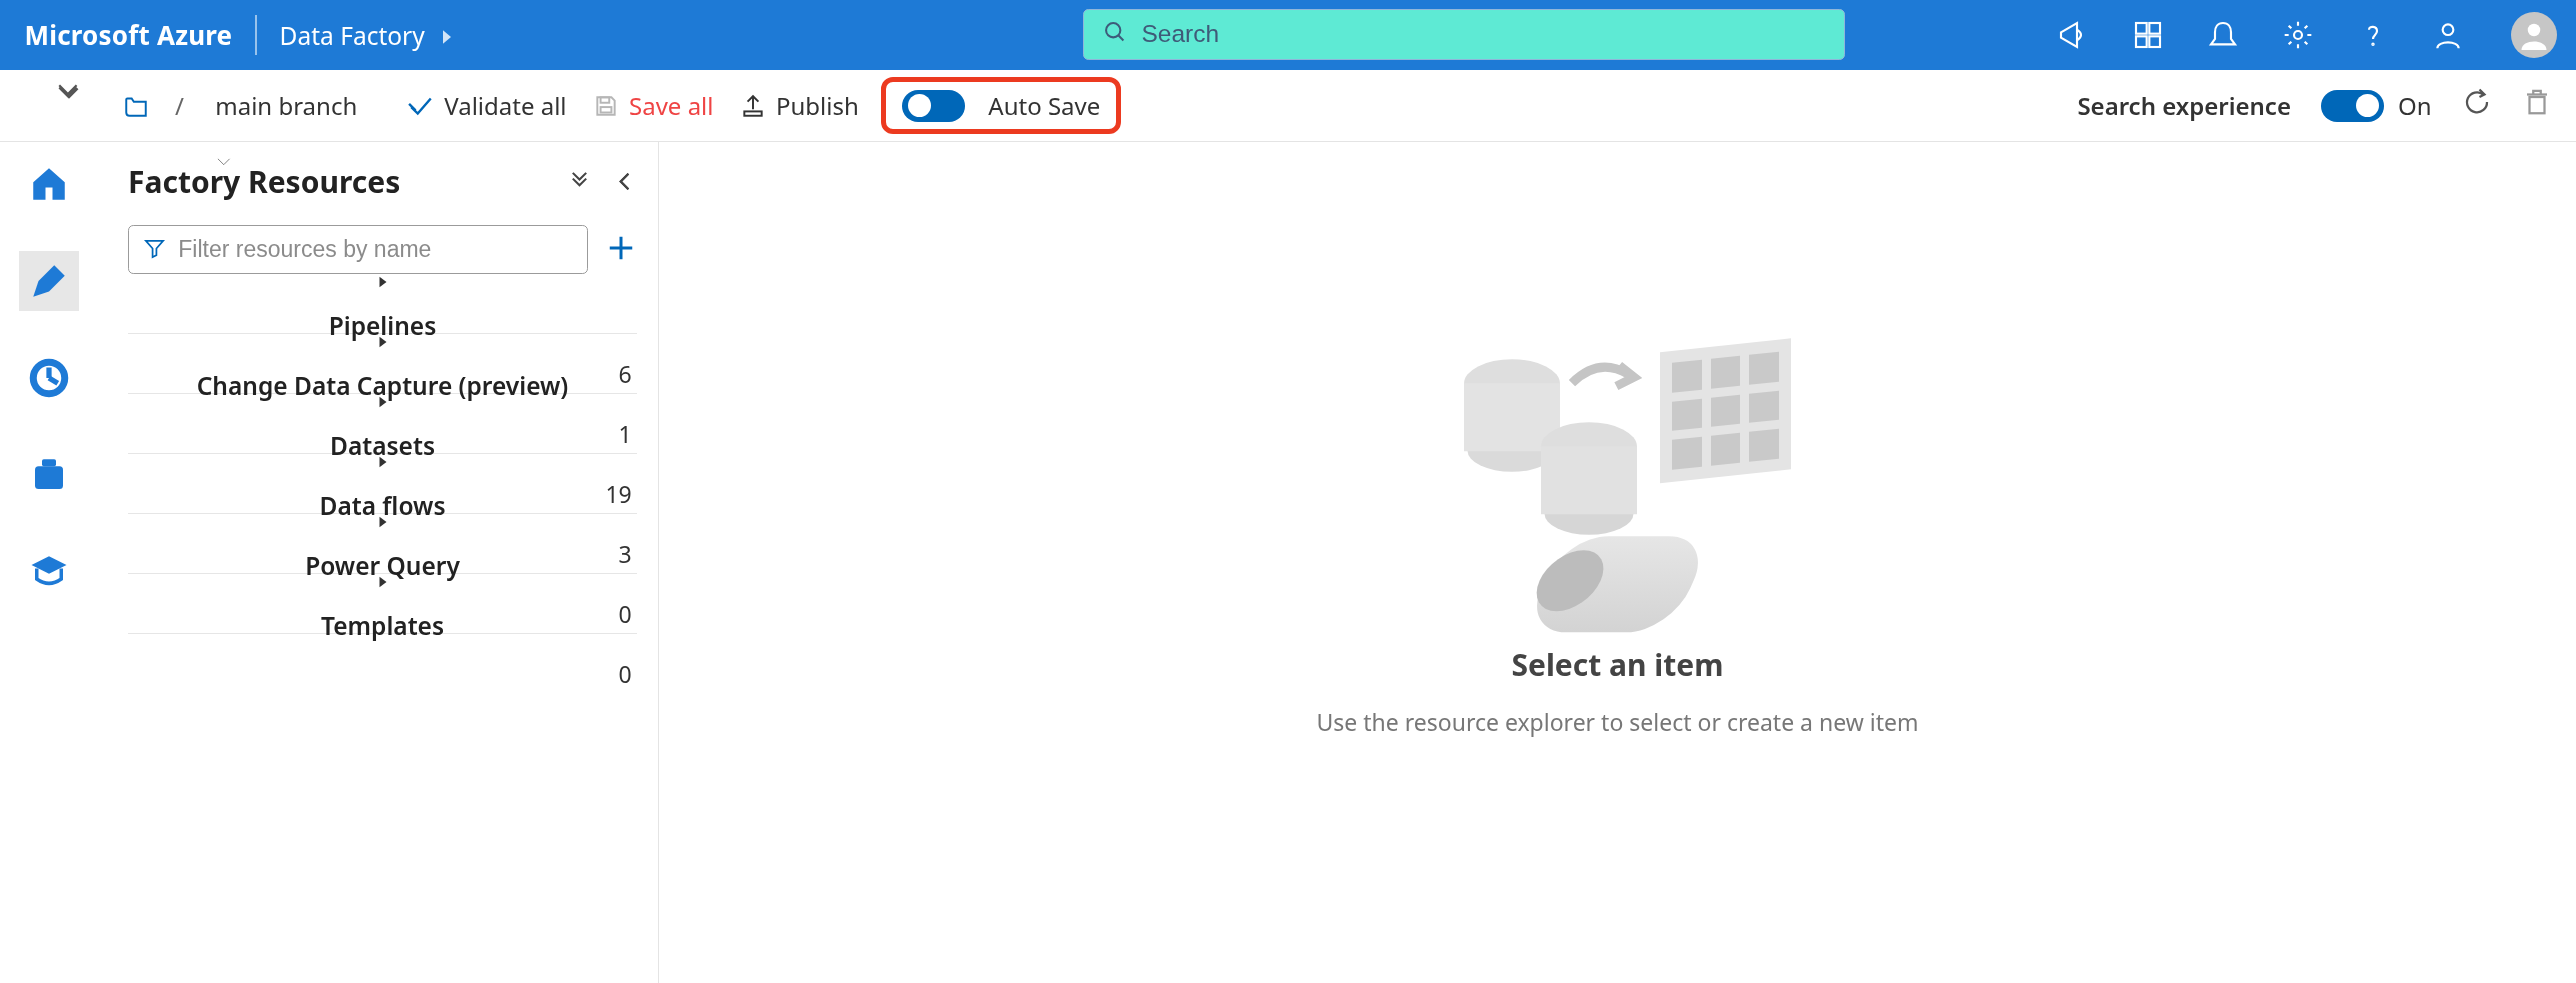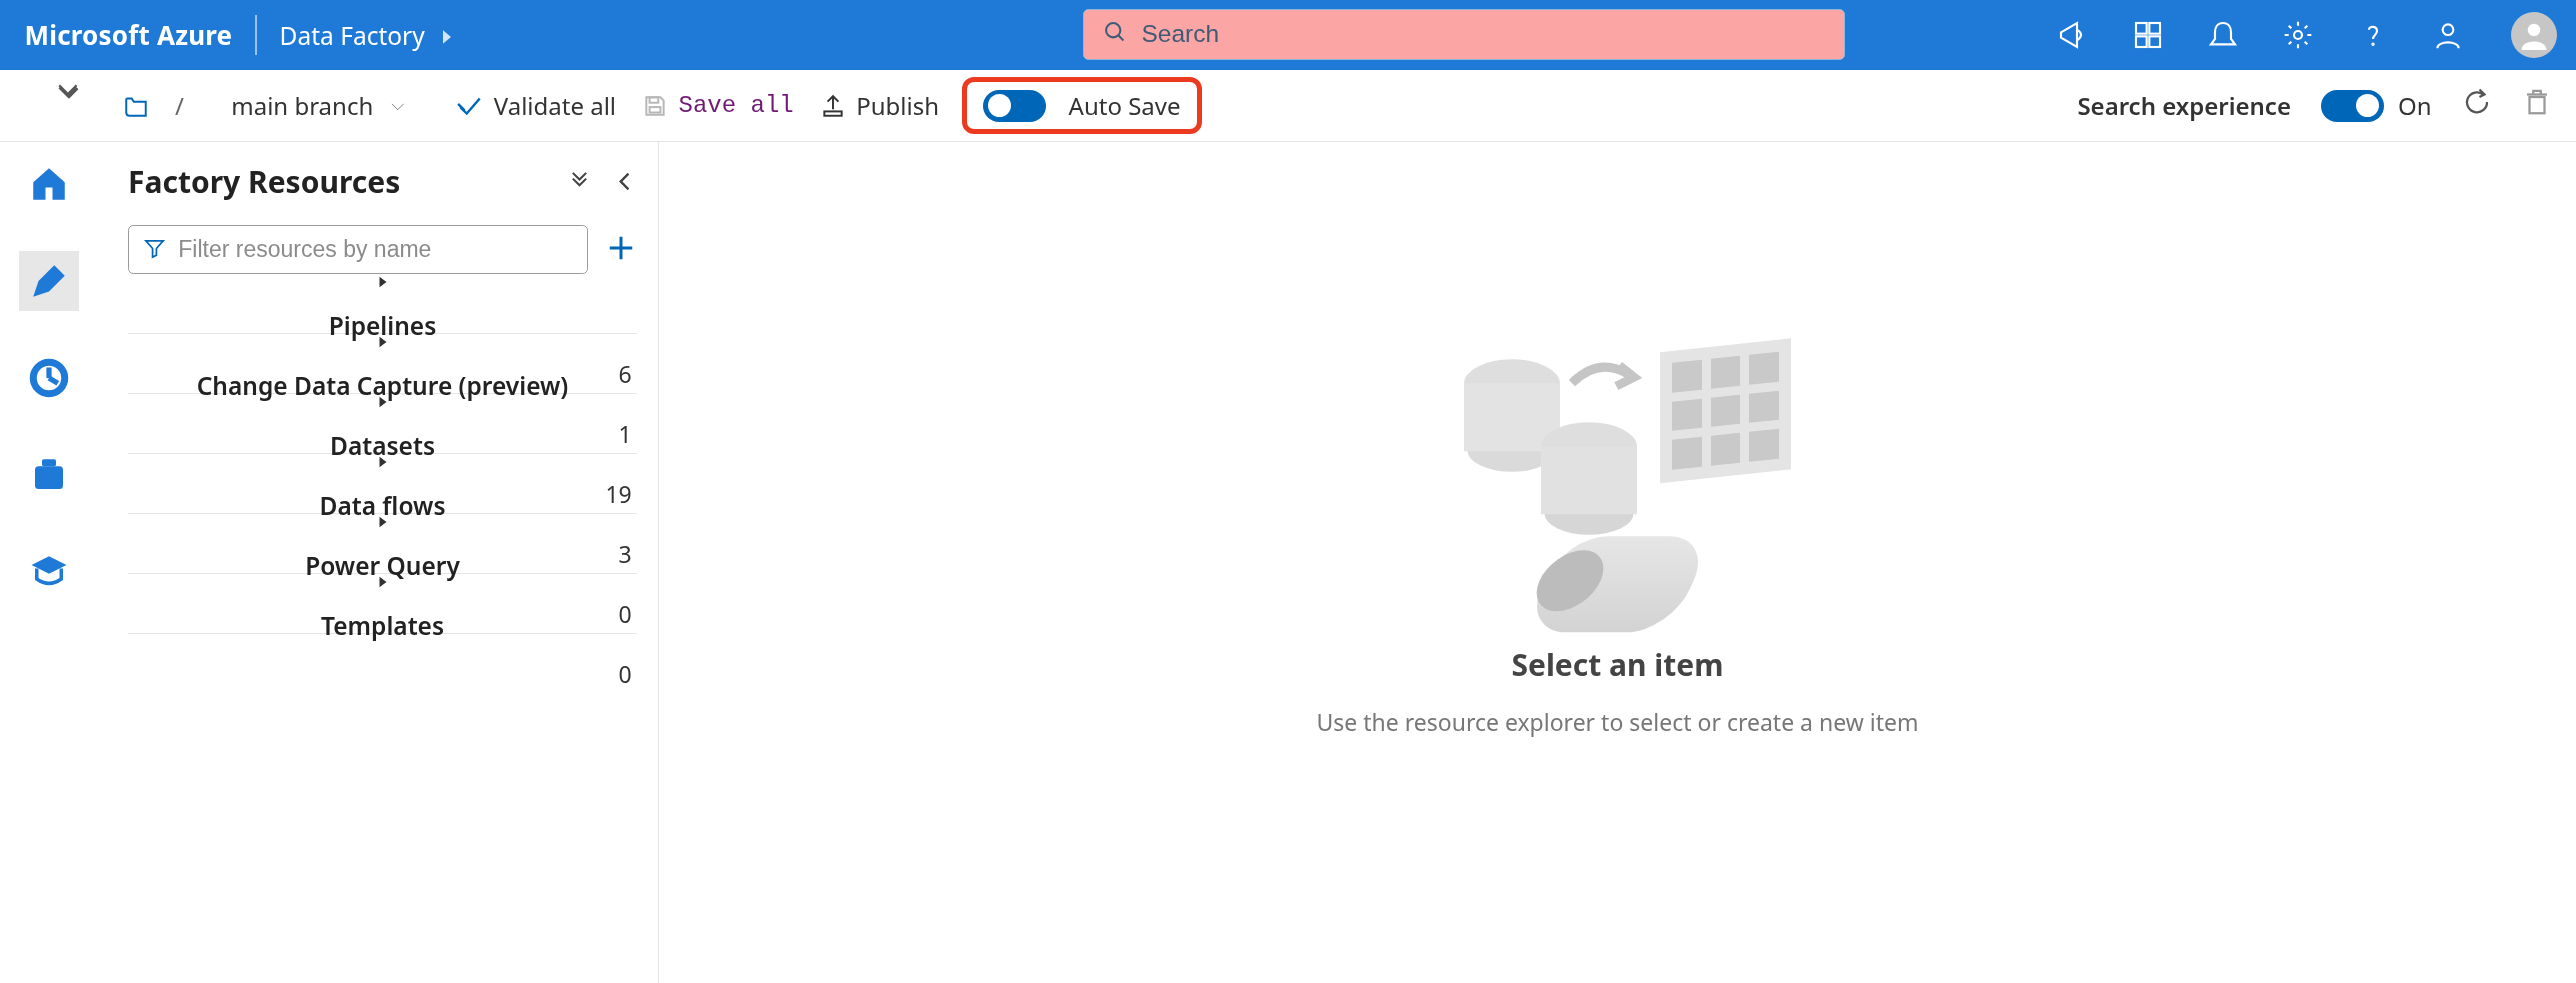--- a/index.html
+++ b/index.html
@@ -21,21 +21,21 @@
     .brand-sep { width: 1.3px; height: 40px; background: rgba(255,255,255,0.55); }
     .service-crumb { display: flex; align-items: center; gap: 14px; font-size: 24.5px; font-weight: 400; }
     .crumb-arrow svg { width: 16px; height: 16px; fill: rgba(255,255,255,0.8); }
 
     .searchwrap {
       position: absolute;
       left: 1083px;
       top: 8.8px;
       width: 762px;
       height: 51px;
-      background: #fca5a5;
+      background: #5eead4;
       border: 1.3px solid #8fb6da;
       border-radius: 5.3px;
       display: flex;
       align-items: center;
       padding: 0 19px;
       gap: 14px;
     }
     .searchwrap svg { width: 24.5px; height: 24.5px; }
     .searchwrap input {
       flex: 1; border: none; outline: none; background: transparent;
@@ -64,24 +64,24 @@
       color: #333;
       font-size: 24px;
       position:relative;
       background:#fff;
     }
     .collapse-chevrons { position:absolute; left:56px; top:12.3px; }
     .collapse-chevrons svg { width: 26px; height: 26px; stroke:#555; fill:none; stroke-width:2;}
     .toolbar-inner { display:flex; align-items:center; gap:26px; margin-left:74px;}
     .tb-item { display:flex; align-items:center; gap:10.5px; }
     .tb-item svg { width: 26px; height: 26px; }
-    .branch-pick { display:flex; align-items:flex-start; gap:16px; margin-left:5.3px;}
+    .branch-pick { display:flex; align-items:flex-start; gap:22px; margin-left:5.3px;flex-direction:column;}
     .branch-pick .caret svg{ width:17.5px; height:17.5px; stroke:#555; fill:none;}
     .validate svg { stroke:#0067b8; fill:none; stroke-width:2.2; }
-    .save-all { color:#701a75;font-family:Liberation Mono, monospace; }
+    .save-all { color:#ef4444; }
     .save-all svg { stroke:#b6b6b6; fill:none; stroke-width:1.8; }
     .publish svg { stroke:#333; fill:none; stroke-width:1.8; }
     .auto-save-box { border: 5.3px solid #ec3a20; border-radius: 12px; padding: 7px 16px; display:flex; align-items:center; gap:23px; margin-left:-3.5px;}
     .switch {
       width: 63px; height: 32px; border-radius: 16px; position:relative;
     }
     .switch.on { background:#0067b8; }
     .switch.knob-left::after, .switch.on::after {
       content:""; position:absolute; width:23px; height:23px; border-radius:50%;
       background:#fff; top:4.4px;

